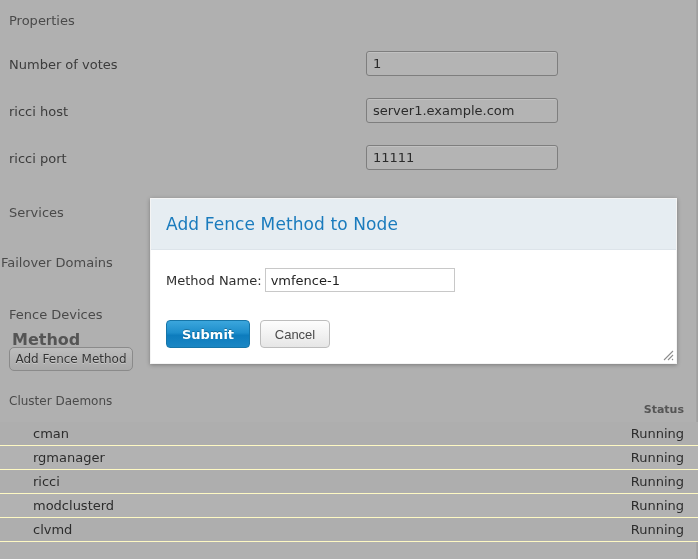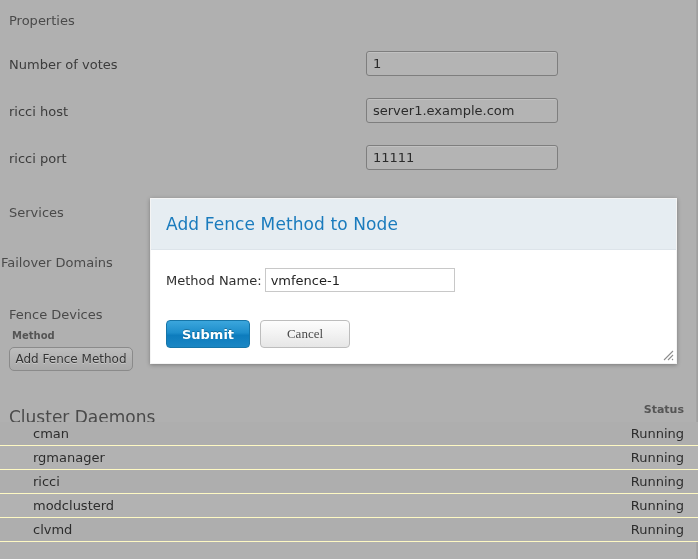--- a/index.html
+++ b/index.html
@@ -60,21 +60,21 @@
     font-size: 13px;
     color: #2b2b2b;
     line-height: 23px;
     box-shadow: inset 0 1px 0 rgba(255,255,255,0.18);
   }
 
   .method-header {
     position: absolute;
     left: 12px;
     top: 330px;
-    font-size: 10px;
+    font-size: 16px;
     font-weight: bold;
     color: #555;
   }
   .add-fence-btn {
     position: absolute;
     left: 9px;
     top: 347px;
     width: 124px;
     height: 24px;
     box-sizing: border-box;
@@ -161,49 +161,48 @@
     border-radius: 4px;
     color: #ffffff;
     font-family: "DejaVu Sans", "Liberation Sans", sans-serif;
     font-size: 13px;
     font-weight: bold;
     cursor: pointer;
     padding: 0;
     text-shadow: 0 -1px 0 rgba(0,0,0,0.25);
   }
   .btn-cancel {
-    width: 90px;
+    width: 70px;
     height: 28px;
     box-sizing: border-box;
     background: linear-gradient(to bottom, #fdfdfd 0%, #f2f2f2 50%, #e6e6e6 100%);
     border: 1px solid #bdbdbd;
     border-radius: 4px;
     color: #4a4a4a;
-    font-family: Liberation Serif, serif;
+    font-family: Liberation Sans, sans-serif;
     font-size: 13px;
     cursor: pointer;
     padding: 0;
   }
   .resize-grip {
     position: absolute;
     right: 2px;
     bottom: 2px;
     width: 14px;
     height: 14px;
     cursor: nwse-resize;
   }
 
   
   .daemons-title {
     position: absolute;
     left: 9px;
     top: 394px;
-    font-size: 17px;
+    font-size: 12px;
     color: #4a4a4a;
-    margin-top: 13px;
   }
   .status-header {
     position: absolute;
     right: 14px;
     top: 403px;
     font-size: 11px;
     font-weight: bold;
     color: #555;
   }
   .daemon-table {

